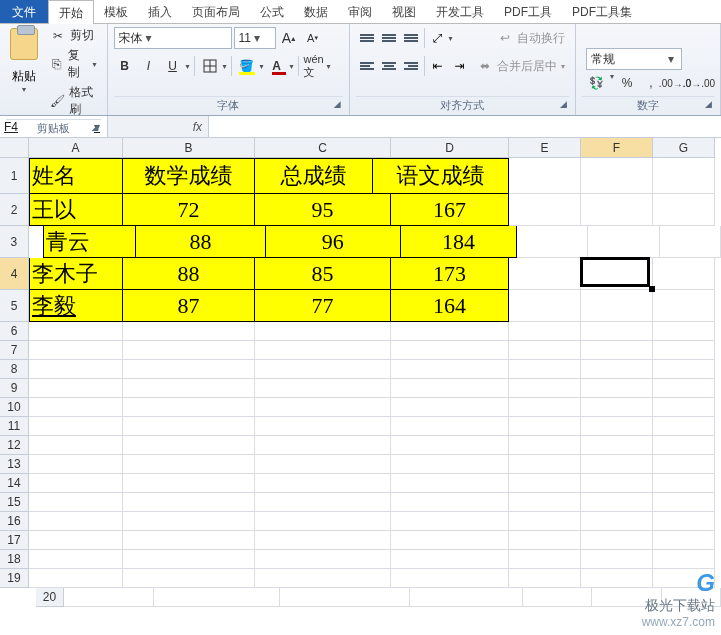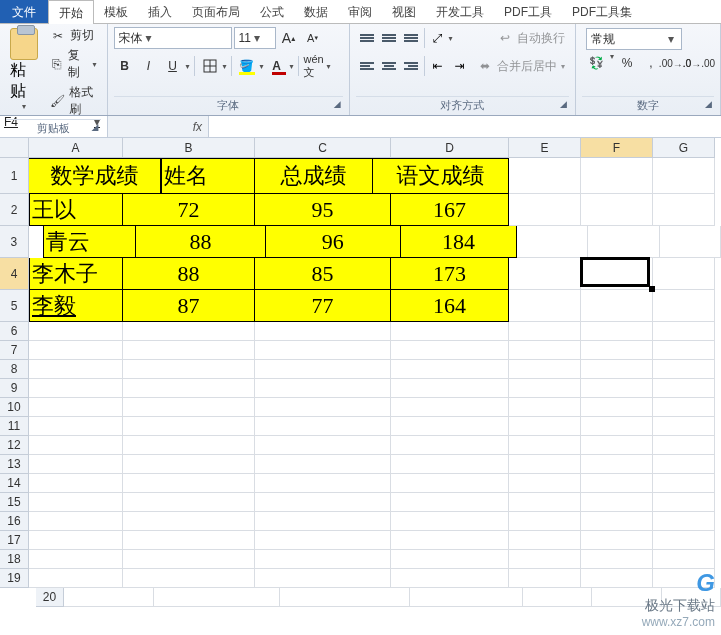--- a/index.html
+++ b/index.html
@@ -25,34 +25,34 @@
     .clip-btn { display: flex; align-items: center; gap: 4px; padding: 1px 4px; cursor: pointer; font-size: 12px; color: #333; }
     .clip-btn .ic { width: 16px; height: 16px; display: inline-flex; align-items:center; justify-content:center; }
     
     .font-row { display: flex; align-items: center; gap: 2px; height: 24px; }
     .combo { height: 22px; border: 1px solid #a9b7c9; background: #fff; display: flex; align-items: center; padding: 0 4px; font-size: 12px; color: #333; }
     .combo.fontname { width: 118px; }
     .combo.fontsize { width: 42px; }
     .dd { width: 12px; text-align: center; color: #555; cursor: pointer; }
     .icon-btn { width: 22px; height: 22px; display: inline-flex; align-items: center; justify-content: center; cursor: pointer; color: #333; border: 1px solid transparent; }
     .sep { width: 1px; height: 20px; background: #c3cddb; margin: 0 2px; }
-    .btn-lbl { font-size: 16px; }
+    .btn-lbl { font-size: 12px; margin-top: 8px; }
     
     .align-row { display: flex; gap: 0; height: 24px; align-items: center; }
     .align-ic { width: 22px; height: 22px; display: inline-flex; align-items:center; justify-content:center; cursor:pointer; }
     .bars { display: inline-block; }
     .bars span { display:block; height:2px; background:#4a5a6a; margin:1px 0; }
     
-    .num-col { display:flex; flex-direction:column; gap:2px; padding:2px 4px; }
+    .num-col { display:flex; flex-direction:column; gap:2px; padding:2px 4px;justify-content:flex-end; }
     .num-combo { width:96px; }
     .num-row { display:flex; gap:2px; }
     
     
     .fx-bar { height: 22px; display: flex; align-items: stretch; border-bottom: 1px solid #c3cddb; background: #eef2f7; }
-    .namebox { width: 108px; border-right: 1px solid #c3cddb; background: #fff; display: flex; align-items: flex-end; padding: 8px 4px; font-size: 12px; color: #222; text-decoration: underline; }
+    .namebox { width: 108px; border-right: 1px solid #c3cddb; background: #fff; display: flex; align-items: center; padding: 8px 4px; font-size: 12px; color: #222; text-decoration: underline; }
     .namebox .dd { margin-left: auto; }
     .fx-icons { width: 100px; display:flex; align-items:center; justify-content:flex-end; padding-right:6px; gap:6px; }
     .fx-input { flex: 1; background: #fff; border-left: 1px solid #c3cddb; padding: 0 4px; display:flex; align-items:center; }
     
     
     .sheet { position: relative; }
     .colhdr-row { display: flex; height: 20px; }
     .sel-all { width: 29px; height: 20px; background: #eef2f7; border-right: 1px solid #c5cdd8; border-bottom: 1px solid #c5cdd8; cursor:pointer; }
     .colhdr { height: 20px; background: #eef2f7; border-right: 1px solid #c5cdd8; border-bottom: 1px solid #c5cdd8; text-align: center; font-size: 12px; color: #333; line-height: 20px; cursor:pointer; }
     .colhdr.hiC { background:#f7dfa3; }
@@ -288,22 +288,22 @@
       <div class="colhdr" style="width: 132px;">B</div>
       <div class="colhdr" style="width: 136px;">C</div>
       <div class="colhdr" style="width: 118px;">D</div>
       <div class="colhdr" style="width: 72px;">E</div>
       <div class="colhdr hiC" style="width: 72px;">F</div>
       <div class="colhdr" style="width: 62px;">G</div>
     </div>
   <div id="rows-container">
       <div class="row" style="height: 36px;">
         <div class="rowhdr" style="height: 36px;">1</div>
+        <div class="cell yellow bordered big top-border left-border" style="width: 94px; height: 36px;">姓名</div>
         <div class="cell yellow bordered big top-border center" style="width: 132px; height: 36px;">数学成绩</div>
-        <div class="cell yellow bordered big top-border left-border" style="width: 94px; height: 36px;">姓名</div>
         <div class="cell yellow bordered big top-border center" style="width: 118px; height: 36px;">总成绩</div>
         <div class="cell yellow bordered big top-border center" style="width: 136px; height: 36px;">语文成绩</div>
         <div class="cell" style="width: 72px; height: 36px;"></div>
         <div class="cell" style="width: 72px; height: 36px;"></div>
         <div class="cell" style="width: 62px; height: 36px;"></div>
       </div>
       <div class="row" style="height: 32px;">
         <div class="rowhdr" style="height: 32px;">2</div>
         <div class="cell yellow bordered big left-border" style="width: 94px; height: 32px;">王以</div>
         <div class="cell yellow bordered big center" style="width: 132px; height: 32px;">72</div>

